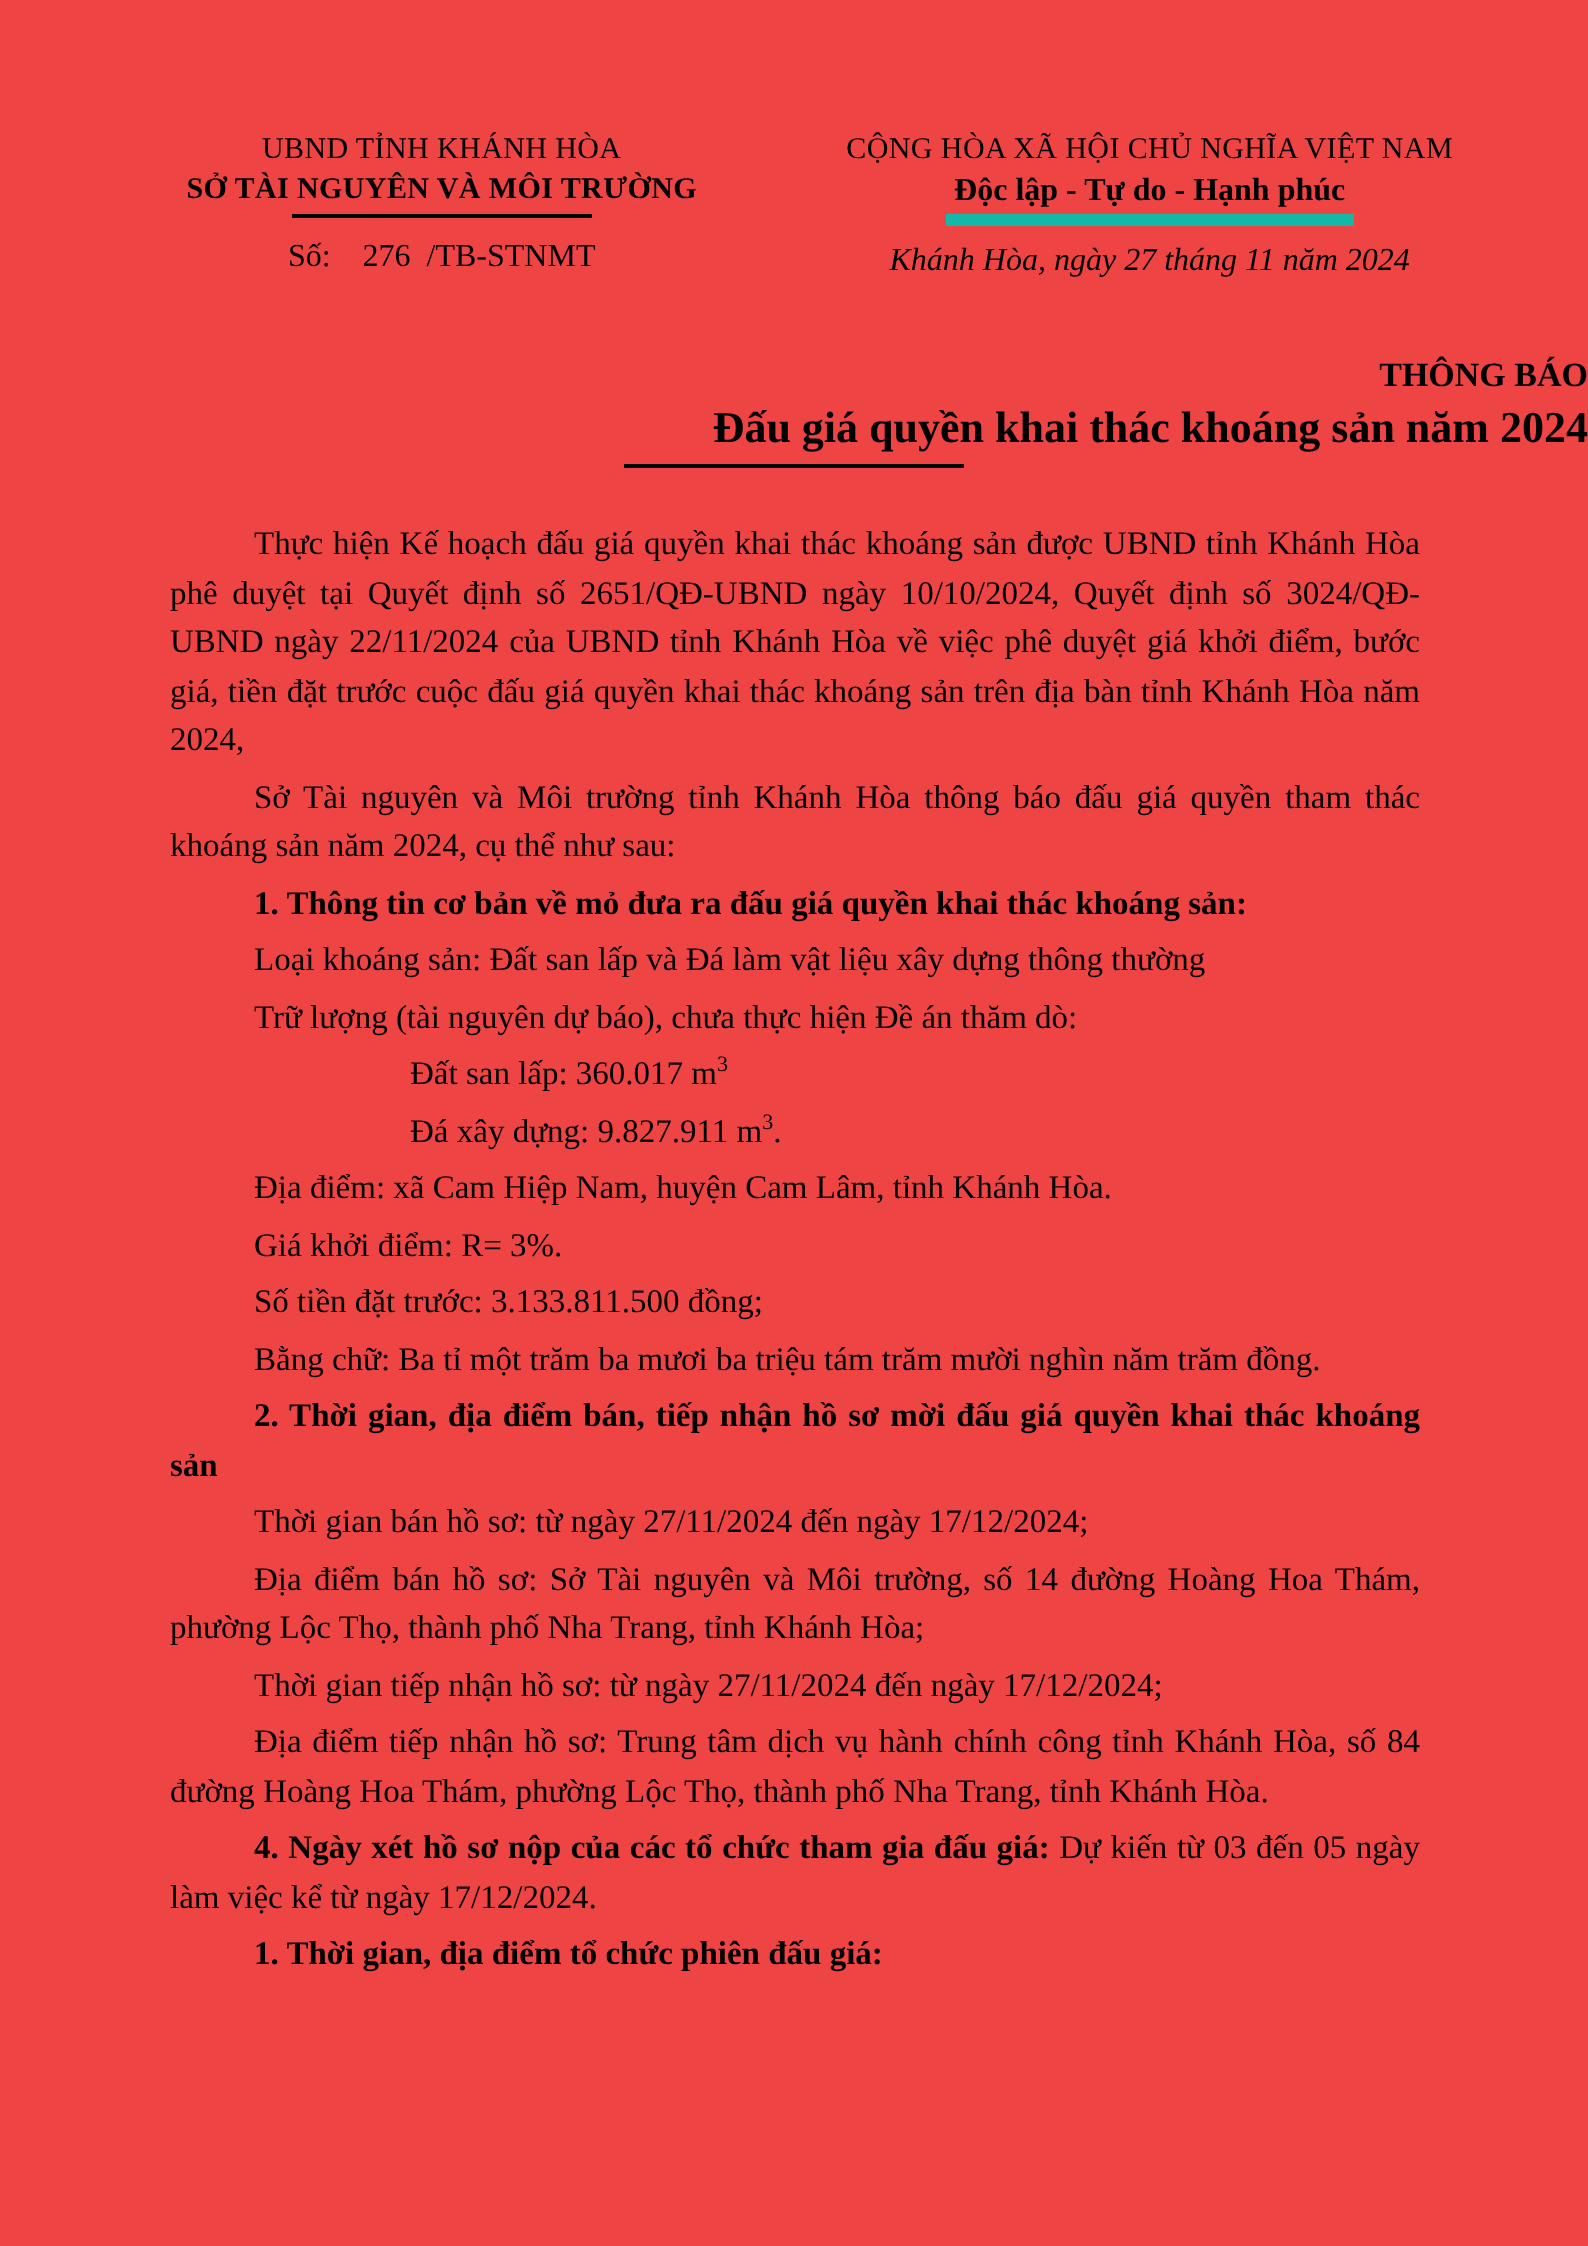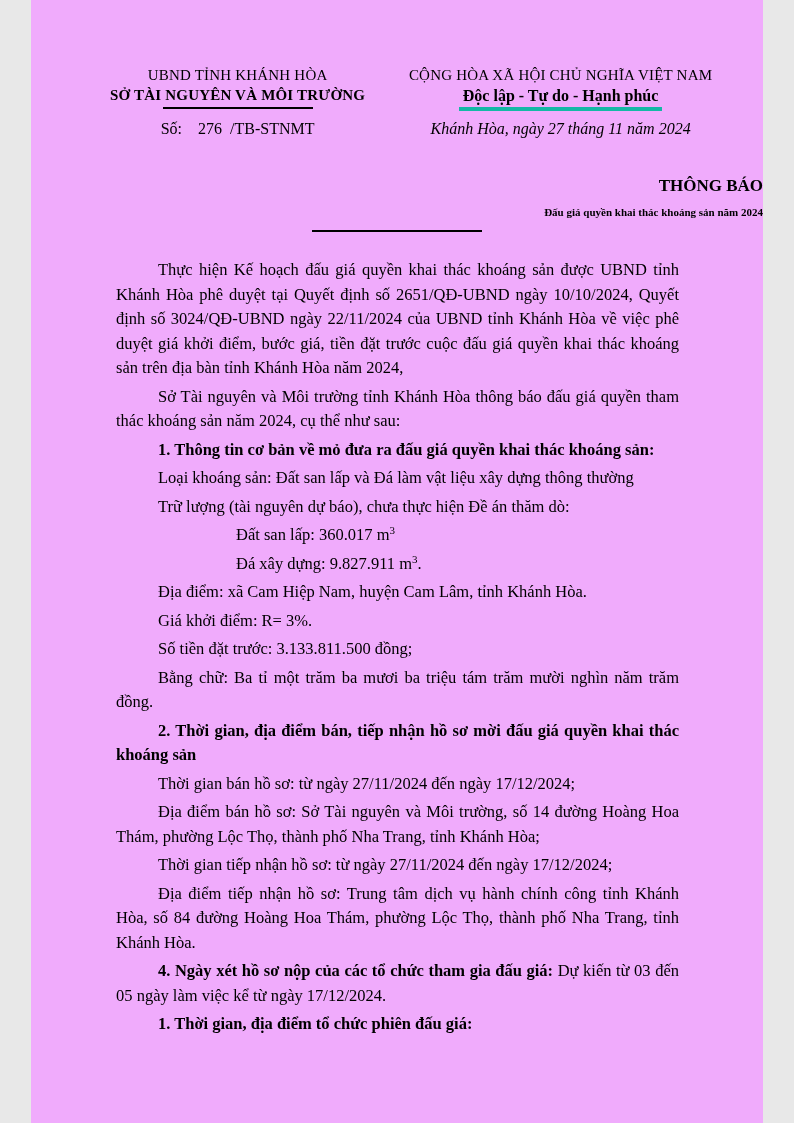--- a/index.html
+++ b/index.html
@@ -1,21 +1,21 @@
 <!DOCTYPE html>
 <html><head>
 <meta charset="utf-8">
 <style>
   * { margin: 0; padding: 0; box-sizing: border-box; }
   html, body { background: #e8e8e8; }
   .page {
-    width: 732px;
+    width: 794px;
     height: 1123px;
     margin: 0 auto;
-    background: #f0abfc;
+    background: #ef4444;
     color: #000000;
     font-family: "Liberation Serif", "DejaVu Serif", serif;
     position: relative;
     overflow: hidden;
   }
   
   .header {
     display: flex;
     padding: 66px 28px 0 58px;
   }
@@ -52,40 +52,40 @@
     font-size: 15px;
     font-weight: normal;
     line-height: 19px;
     letter-spacing: 0.2px;
   }
   .motto {
     display: inline-block;
     font-size: 16px;
     font-weight: bold;
     line-height: 21px;
-    border-bottom: 4px solid #14b8a6;
+    border-bottom: 6px solid #14b8a6;
     padding: 0 4px 1px 4px;
   }
   .place-date {
     font-size: 16px;
     font-style: italic;
     margin-top: 9px;
   }
   
   .title-block {
     text-align: right;
     margin-top: 36px;
   }
   .doc-type {
     font-size: 17px;
     font-weight: bold;
     line-height: 23px;
   }
   .subject {
-    font-size: 11px;
+    font-size: 22px;
     font-weight: bold;
     line-height: 24px;
     margin-top: 3px;
     padding-left: 48px;
   }
   .title-underline {
     width: 170px;
     border-bottom: 2px solid #000;
     margin: 6px auto 0;
   }

